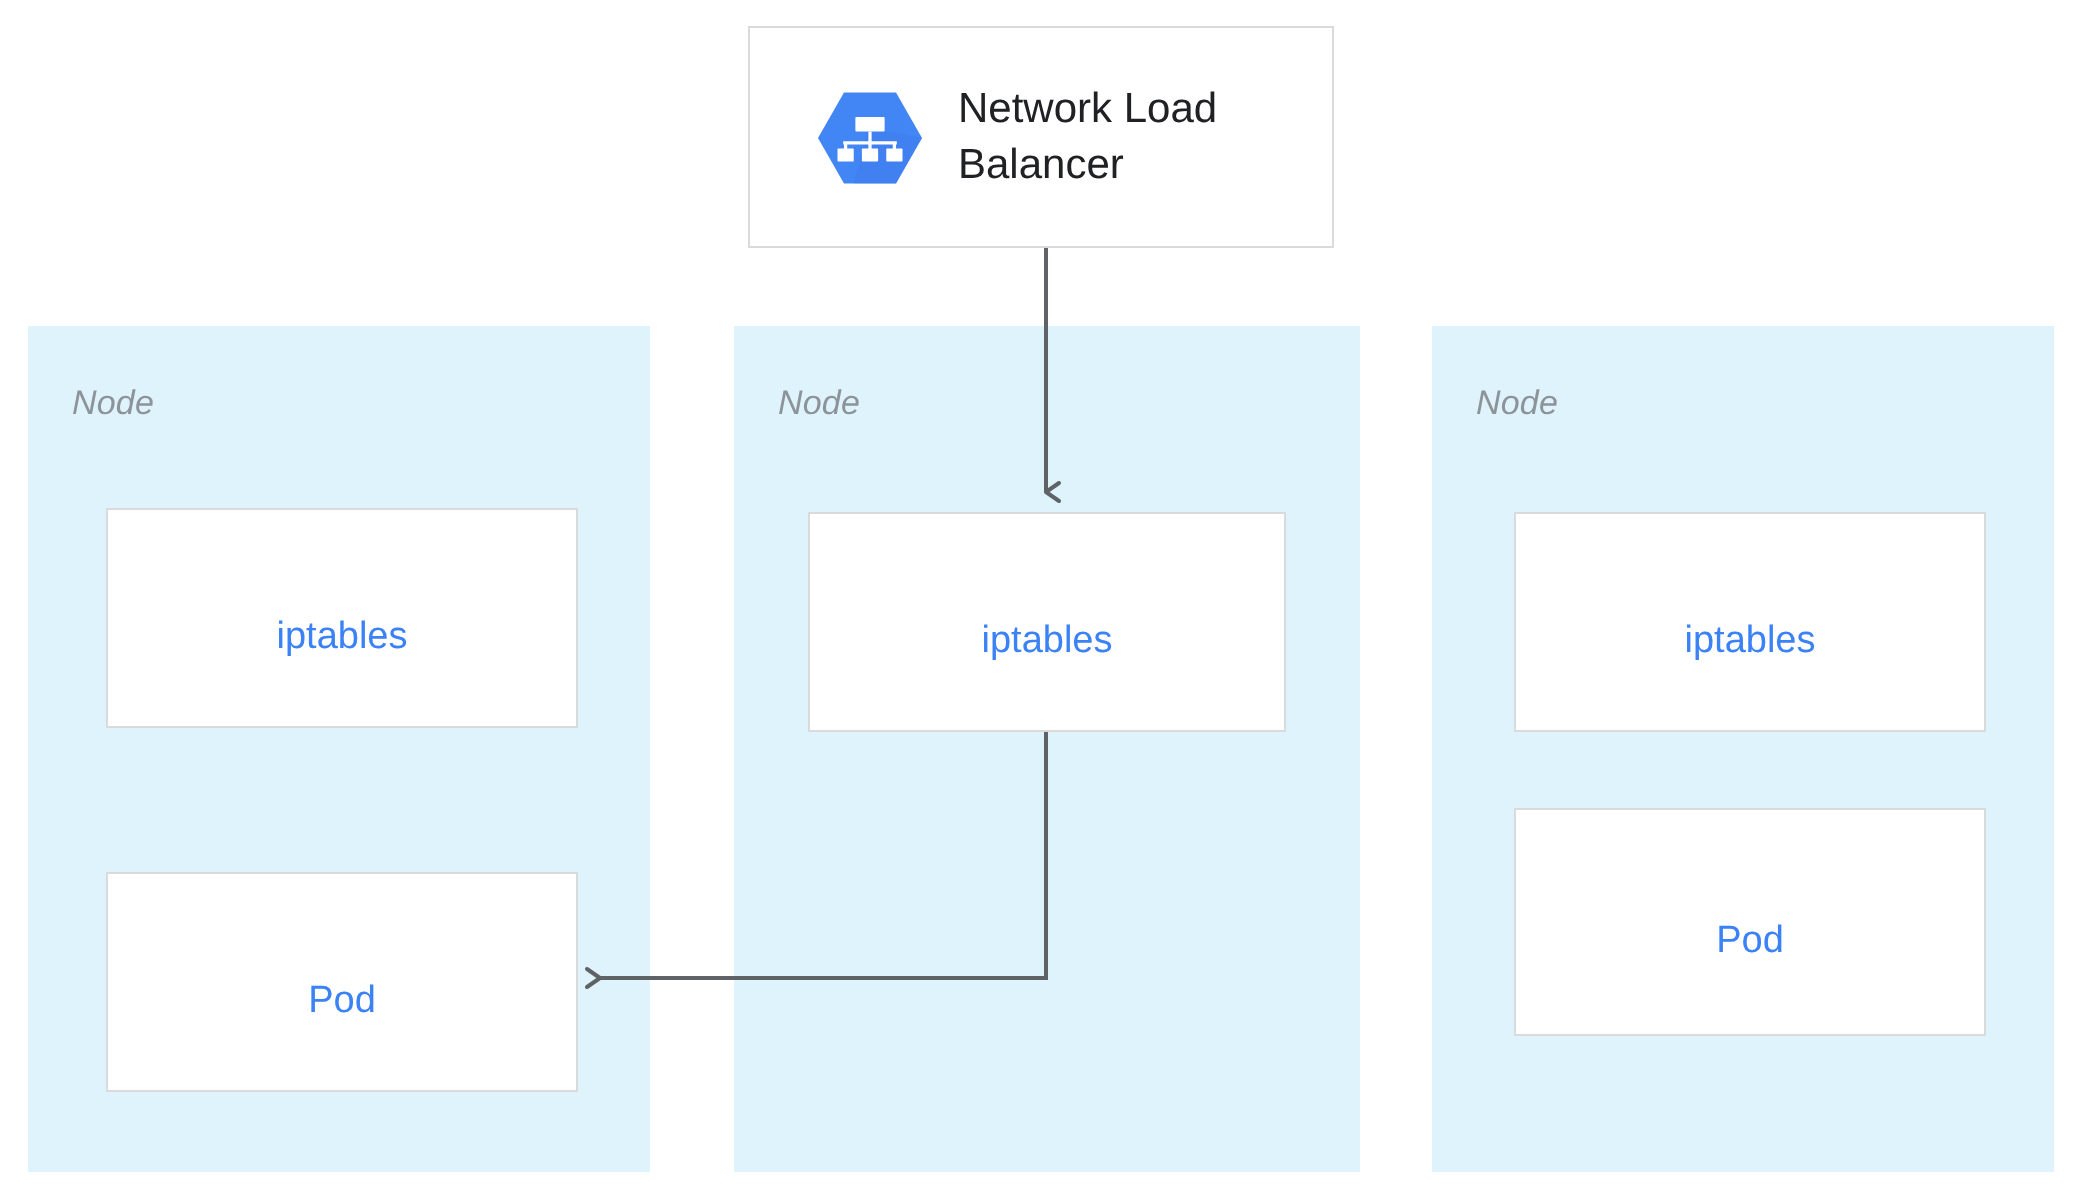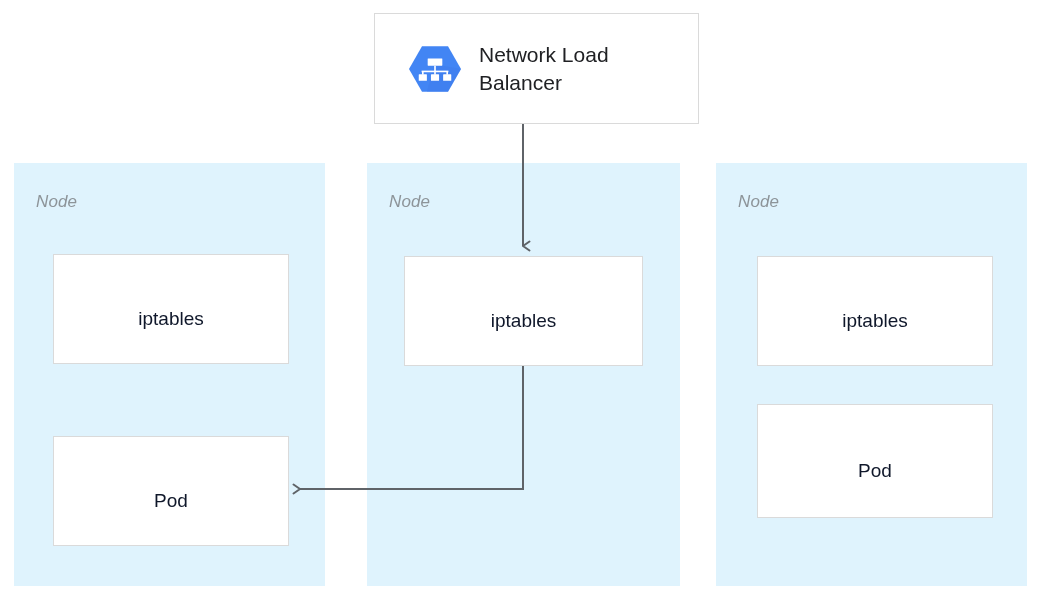--- a/index.html
+++ b/index.html
@@ -41,32 +41,32 @@
     position: absolute;
     background: #ffffff;
     border: 1px solid #dadada;
     box-sizing: border-box;
     display: flex;
     align-items: center;
     justify-content: center;
   }
   .box-label {
     font-size: 19px;
-    color: #0f172a;
+    color: #3b82f6;
     line-height: 1;
     white-space: nowrap;
     margin-top: 18px;
   }
 
   
   #nlb-card {
     position: absolute;
     left: 374px;
     top: 13px;
-    width: 325px;
+    width: 293px;
     height: 111px;
     background: #ffffff;
     border: 1px solid #dadada;
     box-sizing: border-box;
     display: flex;
     align-items: center;
     padding-left: 34px;
   }
   #nlb-icon {
     width: 52px;

